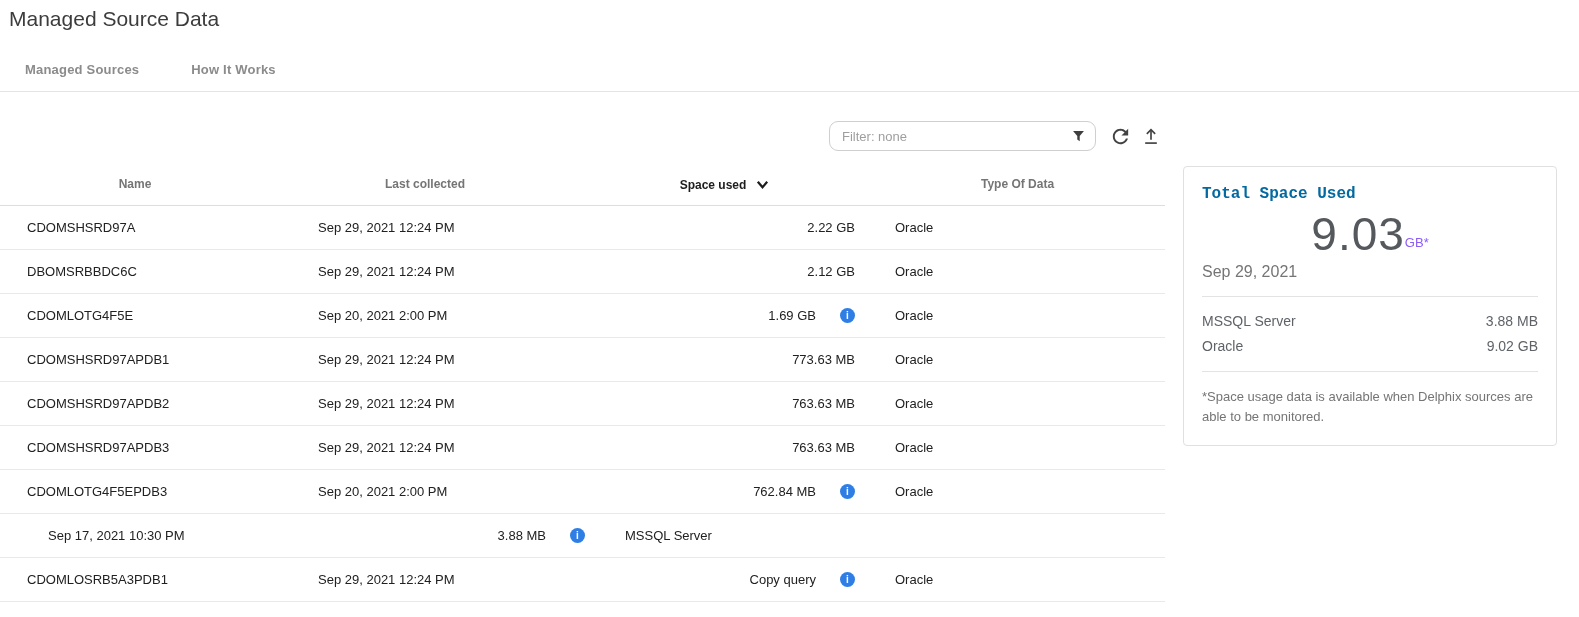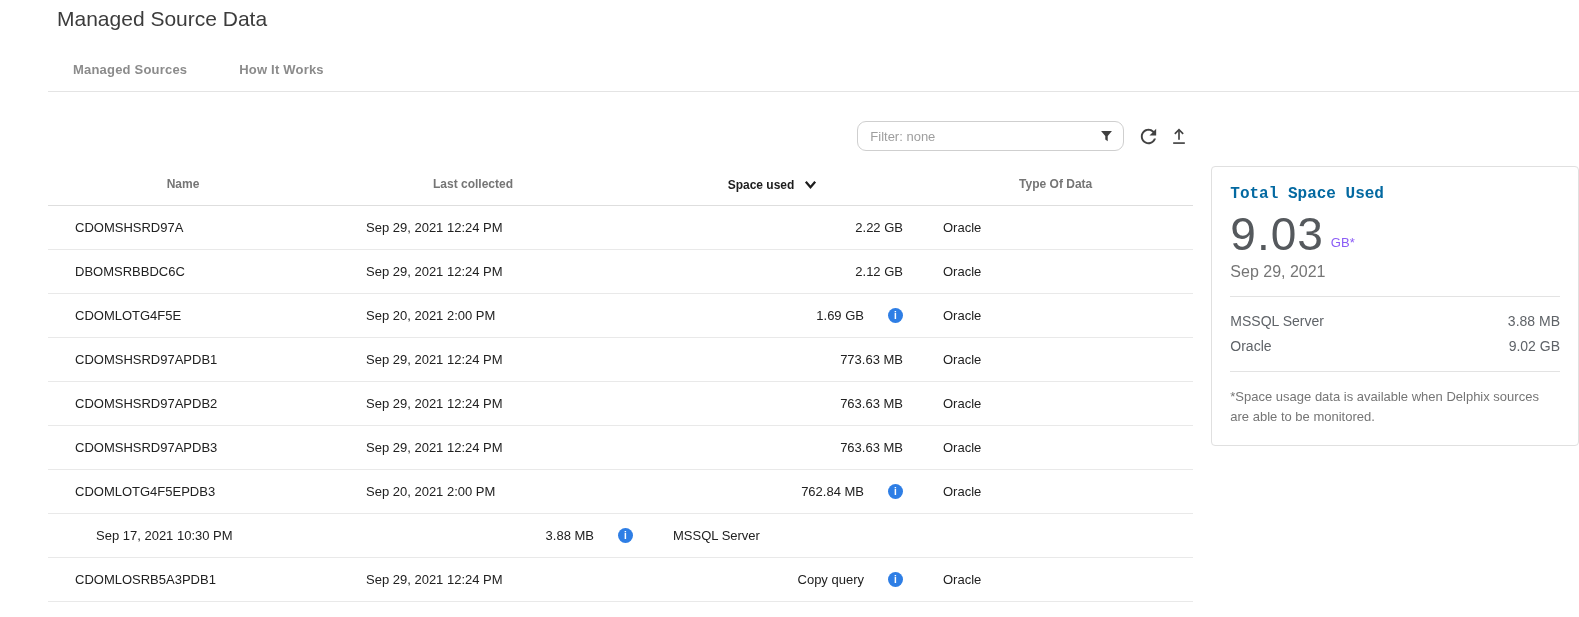--- a/index.html
+++ b/index.html
@@ -1,19 +1,19 @@
 <!DOCTYPE html>
 <html><head>
 <meta charset="utf-8">
 <style>
   * { margin:0; padding:0; box-sizing:border-box; }
   html,body { background:#ffffff; }
   .page {
     position:relative; width:1579px; height:617px; background:#fff;
-    font-family:"Liberation Sans", sans-serif; overflow:hidden; color:#212121;padding-left:48px;
+    font-family:"Liberation Sans", sans-serif; overflow:hidden; color:#212121;
   }
   .page-title { padding:7px 0 0 9px; font-size:21px; font-weight:400; color:#3c3c3c; }
 
   .tabbar { display:flex; gap:52px; padding-left:25px; margin-top:31px; border-bottom:1px solid #e4e4e4; }
   .tab { font-size:13px; font-weight:bold; color:#8b8b8b; padding-bottom:14px; cursor:pointer; letter-spacing:.2px; }
 
   .content { display:flex; }
   .left-col { width:1165px; }
 
   .toolbar { margin-top:29px; height:30px; display:flex; justify-content:flex-end; align-items:center; padding-right:4px; }
@@ -37,21 +37,21 @@
   .td-collected { width:310px; padding-left:48px; }
   .td-space { width:290px; display:flex; justify-content:flex-end; align-items:center; gap:24px; padding-right:15px; }
   .td-type { flex:1; padding-left:25px; }
   .info-badge { width:15px; height:15px; border-radius:50%; background:#2e7ee5; color:#fff; font-size:10px; font-weight:bold;
     display:flex; align-items:center; justify-content:center; line-height:1; cursor:pointer; flex:0 0 15px; }
   .space-val.action { cursor:pointer; }
 
   .right-col { margin-left:18px; width:374px; }
   .card { margin-top:74px; border:1px solid #e0e0e0; border-radius:4px; padding:18px; height:280px; background:#fff; }
   .card-title { font-size:16px; font-weight:bold; color:#0369a1;font-family:Liberation Mono, monospace; }
-  .total-row { margin-top:8px; display:flex; justify-content:flex-start; align-items:flex-end; gap:7px; }
+  .total-row { margin-top:8px; display:flex; justify-content:center; align-items:flex-end; gap:0; }
   .total-num { font-size:46px; line-height:1; color:#55595d; letter-spacing:1px; }
   .total-unit { font-size:13px; color:#8b5cf6; padding-bottom:7px; }
   .total-date { margin-top:6px; text-align:left; font-size:16px; color:#757575; }
   .card-divider { border:none; border-top:1px solid #e3e3e3; margin-top:15px; }
   .breakdown { padding:11px 0 5px; }
   .bk-row { display:flex; justify-content:space-between; align-items:center; height:25px; font-size:14px; color:#5f6368; }
   .footnote { margin-top:15px; font-size:13px; color:#757575; line-height:1.55; }
 </style>
 </head>
 <body>

